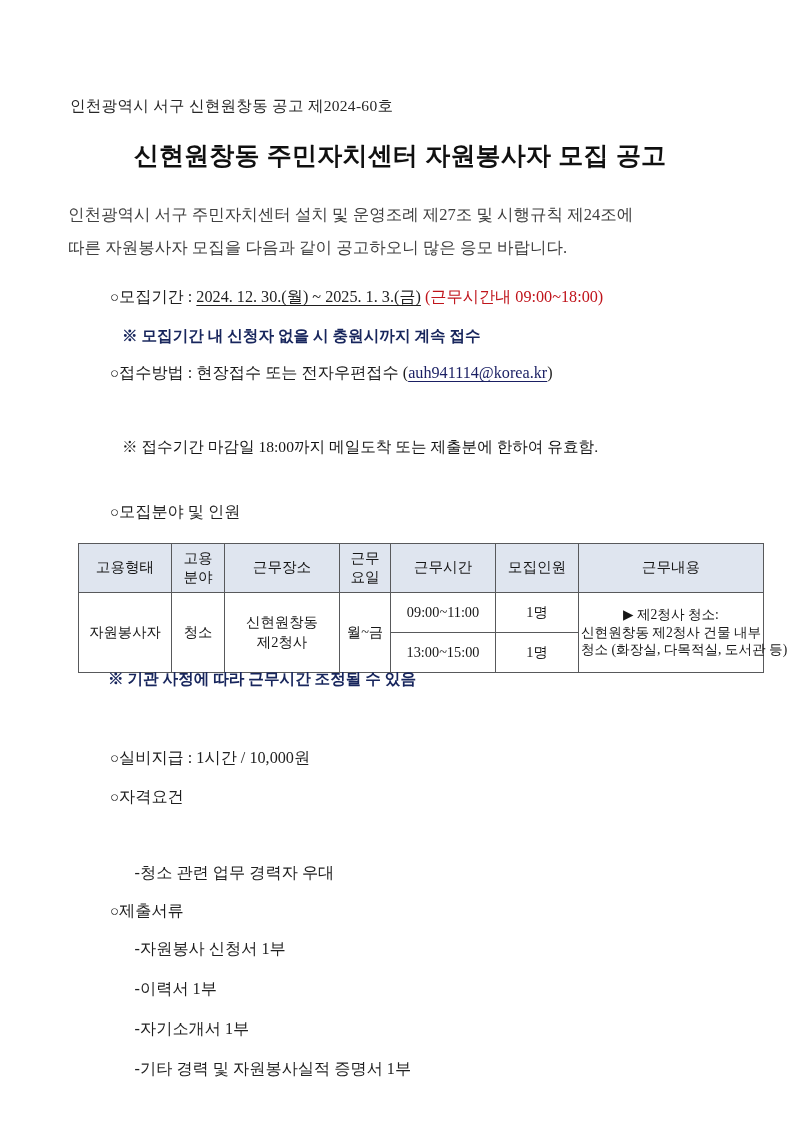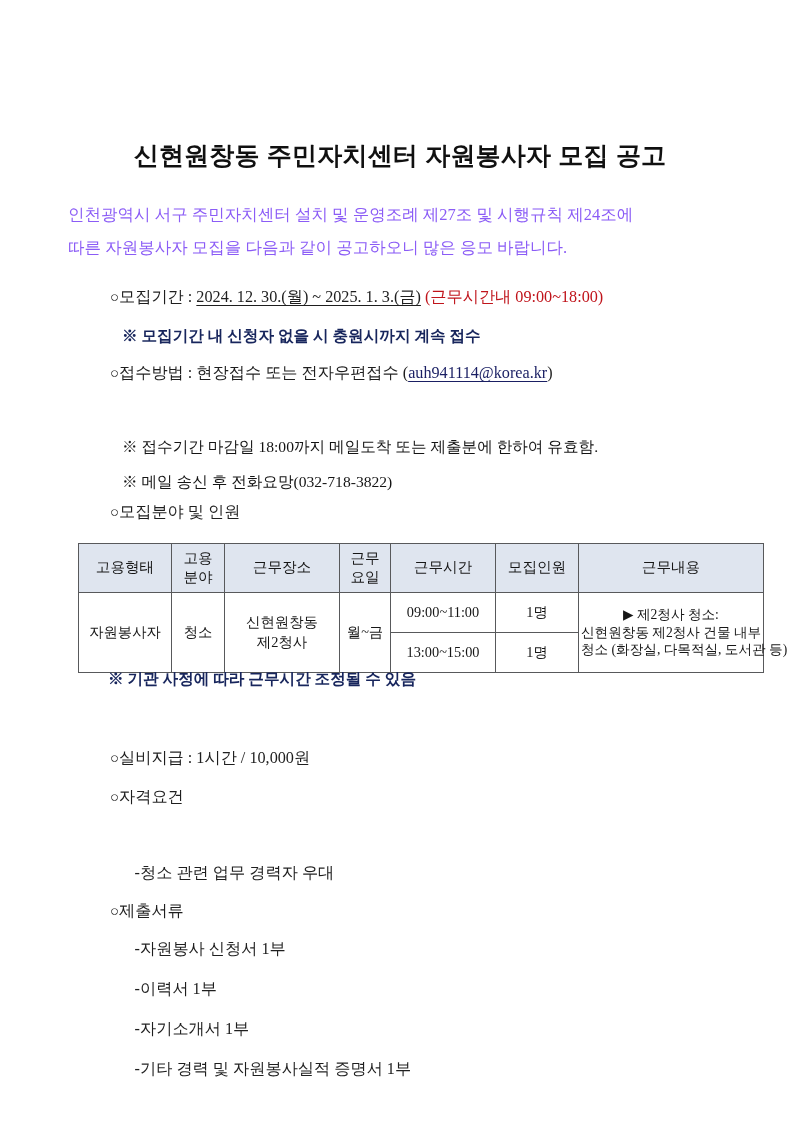--- a/index.html
+++ b/index.html
@@ -45,21 +45,21 @@
     white-space: nowrap;
   }
   
   .intro {
     position: absolute;
     left: 68px;
     top: 198px;
     width: 670px;
     font-size: 16.5px;
     line-height: 33px;
-    color: #8b5cf6;
+    color: #404040;
   }
   .intro div { white-space: nowrap; }
 
   
   .blk {
     position: absolute;
     font-size: 16.2px;
     color: #1e1e1e;
     white-space: nowrap;
     line-height: 1.2;
@@ -134,20 +134,21 @@
   .c4 { width: 46px; }
   .c5 { width: 100px; }
   .c6 { width: 78px; }
   .c7 { width: 180px; }
 </style>
 </head>
 <body>
 
 <div class="page">
 
+  <div class="doc-number">인천광역시 서구 신현원창동 공고 제2024-60호</div>
 
   <div class="doc-title">신현원창동 주민자치센터 자원봉사자 모집 공고</div>
 
   <div class="intro">
     <div>인천광역시 서구 주민자치센터 설치 및 운영조례 제27조 및 시행규칙 제24조에</div>
     <div>따른 자원봉사자 모집을 다음과 같이 공고하오니 많은 응모 바랍니다.</div>
   </div>
 
   <div class="blk circ-item" style="top:288px;">
     <span class="circ-mark">○</span><span>모집기간 :</span>
@@ -156,21 +157,20 @@
   </div>
 
   <div class="blk note note-blue" style="top:327px;">※ 모집기간 내 신청자 없을 시 충원시까지 계속 접수</div>
 
   <div class="blk circ-item" style="top:364px;">
     <span class="circ-mark">○</span><span>접수방법 :</span>
     <span>현장접수 또는 전자우편접수 (</span><span class="mail">auh941114@korea.kr</span><span>)</span>
   </div>
 
   <div class="blk note note-bold" style="top:438px;">※ 접수기간 마감일 18:00까지 메일도착 또는 제출분에 한하여 유효함.</div>
-  <div class="blk note note-bold" style="top:473px;">※ 메일 송신 후 전화요망(032-718-3822)</div>
 
   <div class="blk circ-item" style="top:503px;">
     <span class="circ-mark">○</span><span>모집분야 및 인원</span>
   </div>
 
   <div class="tbl-wrap">
     <table class="rec">
       <thead>
         <tr>
           <th class="c1">고용형태</th>

